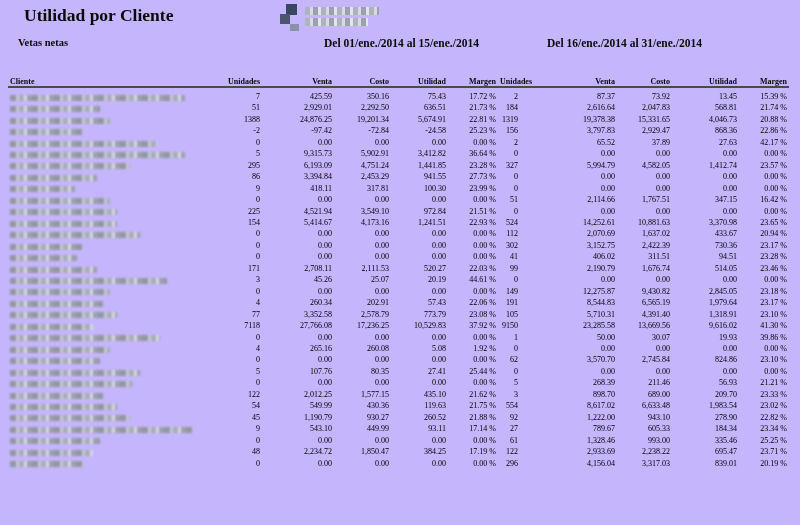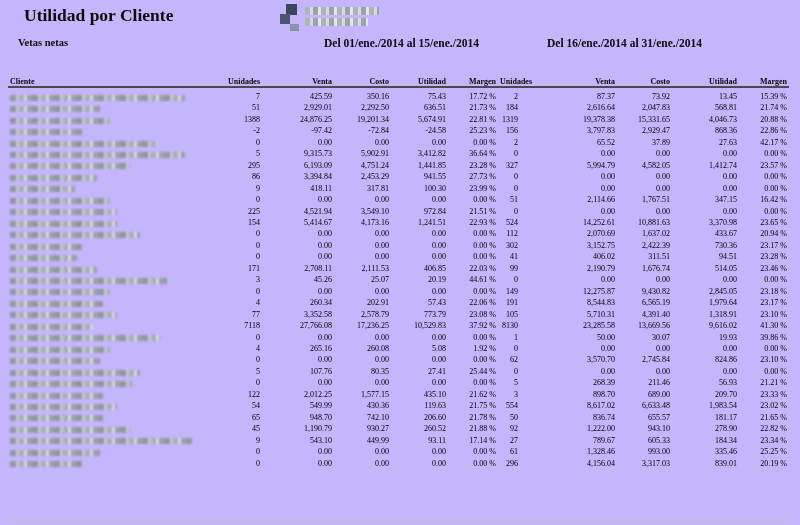--- a/index.html
+++ b/index.html
@@ -310,21 +310,21 @@
           <td class="num">94.51</td>
           <td class="num">23.28 %</td>
         </tr>
         <tr>
           <td>
             <div class="redacted" style="width: 87px;"></div>
           </td>
           <td class="num">171</td>
           <td class="num">2,708.11</td>
           <td class="num">2,111.53</td>
-          <td class="num">406.85</td>
+          <td class="num">520.27</td>
           <td class="num">22.03 %</td>
           <td class="num">99</td>
           <td class="num">2,190.79</td>
           <td class="num">1,676.74</td>
           <td class="num">514.05</td>
           <td class="num">23.46 %</td>
         </tr>
         <tr>
           <td>
             <div class="redacted" style="width: 157px;"></div>
@@ -387,21 +387,21 @@
         </tr>
         <tr>
           <td>
             <div class="redacted" style="width: 83px;"></div>
           </td>
           <td class="num">7118</td>
           <td class="num">27,766.08</td>
           <td class="num">17,236.25</td>
           <td class="num">10,529.83</td>
           <td class="num">37.92 %</td>
-          <td class="num">8130</td>
+          <td class="num">9150</td>
           <td class="num">23,285.58</td>
           <td class="num">13,669.56</td>
           <td class="num">9,616.02</td>
           <td class="num">41.30 %</td>
         </tr>
         <tr>
           <td>
             <div class="redacted" style="width: 150px;"></div>
           </td>
           <td class="num">0</td>
@@ -500,35 +500,20 @@
           <td class="num">119.63</td>
           <td class="num">21.75 %</td>
           <td class="num">554</td>
           <td class="num">8,617.02</td>
           <td class="num">6,633.48</td>
           <td class="num">1,983.54</td>
           <td class="num">23.02 %</td>
         </tr>
         <tr>
           <td>
-            <div class="redacted" style="width: 93px;"></div>
-          </td>
-          <td class="num">65</td>
-          <td class="num">948.70</td>
-          <td class="num">742.10</td>
-          <td class="num">206.60</td>
-          <td class="num">21.78 %</td>
-          <td class="num">50</td>
-          <td class="num">836.74</td>
-          <td class="num">655.57</td>
-          <td class="num">181.17</td>
-          <td class="num">21.65 %</td>
-        </tr>
-        <tr>
-          <td>
             <div class="redacted" style="width: 120px;"></div>
           </td>
           <td class="num">45</td>
           <td class="num">1,190.79</td>
           <td class="num">930.27</td>
           <td class="num">260.52</td>
           <td class="num">21.88 %</td>
           <td class="num">92</td>
           <td class="num">1,222.00</td>
           <td class="num">943.10</td>
@@ -560,20 +545,35 @@
           <td class="num">0.00</td>
           <td class="num">0.00 %</td>
           <td class="num">61</td>
           <td class="num">1,328.46</td>
           <td class="num">993.00</td>
           <td class="num">335.46</td>
           <td class="num">25.25 %</td>
         </tr>
         <tr>
           <td>
+            <div class="redacted" style="width: 83px;"></div>
+          </td>
+          <td class="num">48</td>
+          <td class="num">2,234.72</td>
+          <td class="num">1,850.47</td>
+          <td class="num">384.25</td>
+          <td class="num">17.19 %</td>
+          <td class="num">122</td>
+          <td class="num">2,933.69</td>
+          <td class="num">2,238.22</td>
+          <td class="num">695.47</td>
+          <td class="num">23.71 %</td>
+        </tr>
+        <tr>
+          <td>
             <div class="redacted" style="width: 73px;"></div>
           </td>
           <td class="num">0</td>
           <td class="num">0.00</td>
           <td class="num">0.00</td>
           <td class="num">0.00</td>
           <td class="num">0.00 %</td>
           <td class="num">296</td>
           <td class="num">4,156.04</td>
           <td class="num">3,317.03</td>

